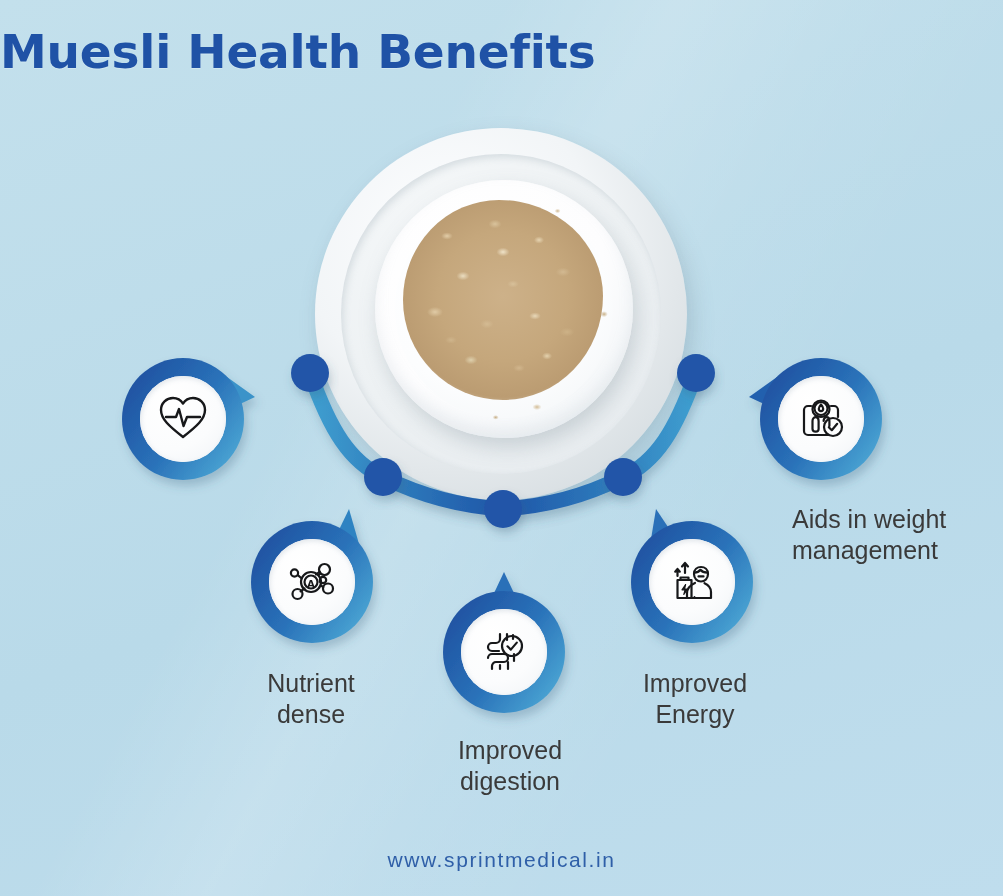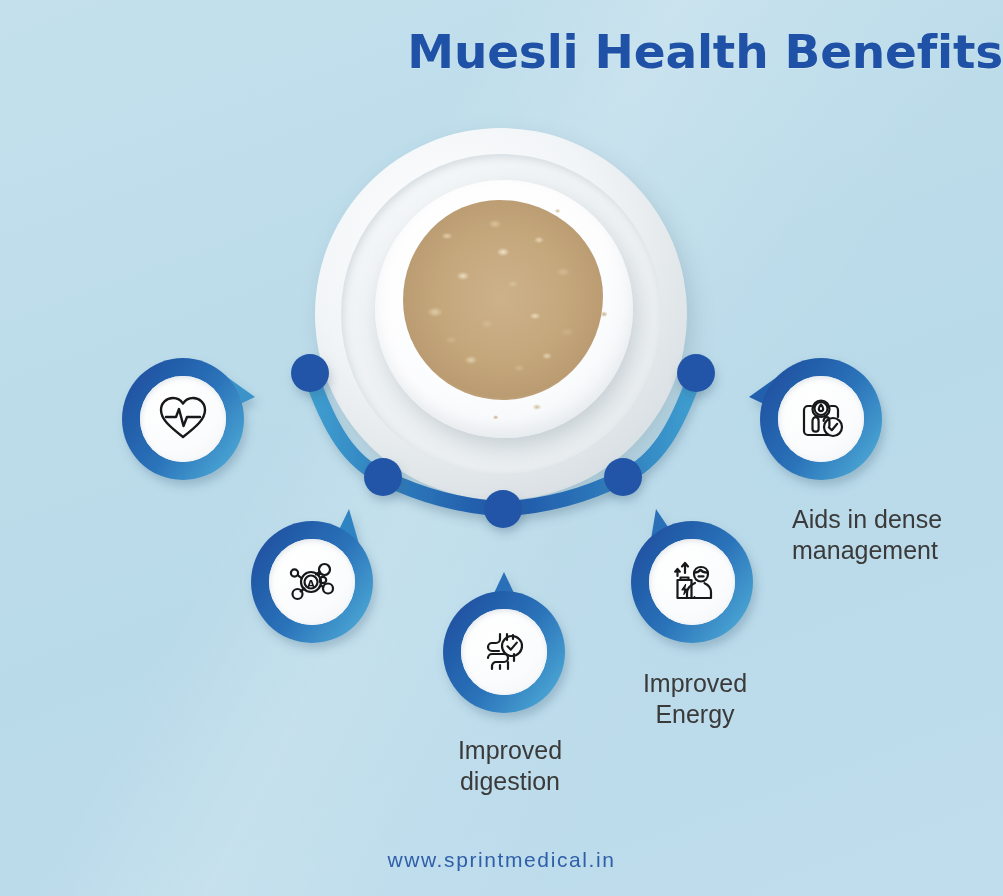--- a/index.html
+++ b/index.html
@@ -30,21 +30,21 @@
       linear-gradient(160deg, #c3e0ec 0%, #b9dae9 55%, #bfdded 100%);
     pointer-events: none;
   }
 
   
   #title {
     position: absolute;
     top: 24px;
     left: 0;
     width: 1003px;
-    text-align: right;
+    text-align: left;
     font-size: 47px;
     font-weight: 700;
     letter-spacing: -0.2px;
     color: #1f52a6;
     font-family: "DejaVu Sans", sans-serif;
     text-shadow: 0 1px 0 rgba(255,255,255,0.25);
   }
 
   
   #footer {
@@ -436,22 +436,24 @@
         <path d="M17.5 28 C17.5 25.8 19 24.2 20.8 24.2 C22.5 24.2 23.6 25.8 23.6 28
                  L23.6 36 C23.6 37.6 22.5 38.6 20.8 38.6 C19 38.6 17.5 37.6 17.5 36 Z"></path>
         <path d="M28.6 28 C28.6 25.8 30 24.2 31.6 24.2 C33.2 24.2 34.4 25.8 34.4 28
                  L34.4 33"></path>
         <circle cx="38" cy="34" r="9"></circle>
         <path d="M33.8 34.2 L36.8 37.2 L42.2 30.8"></path>
       </svg>
     </div>
   </div>
 
+  <div class="caption" id="cap-nutrient">Nutrient
+dense</div>
   <div class="caption" id="cap-digest">Improved
 digestion</div>
   <div class="caption" id="cap-energy">Improved
 Energy</div>
-  <div class="caption" id="cap-weight">Aids in dense
+  <div class="caption" id="cap-weight">Aids in weight
 management</div>
 
   <div id="footer">www.sprintmedical.in</div>
 
 </div>
 
 </body></html>

